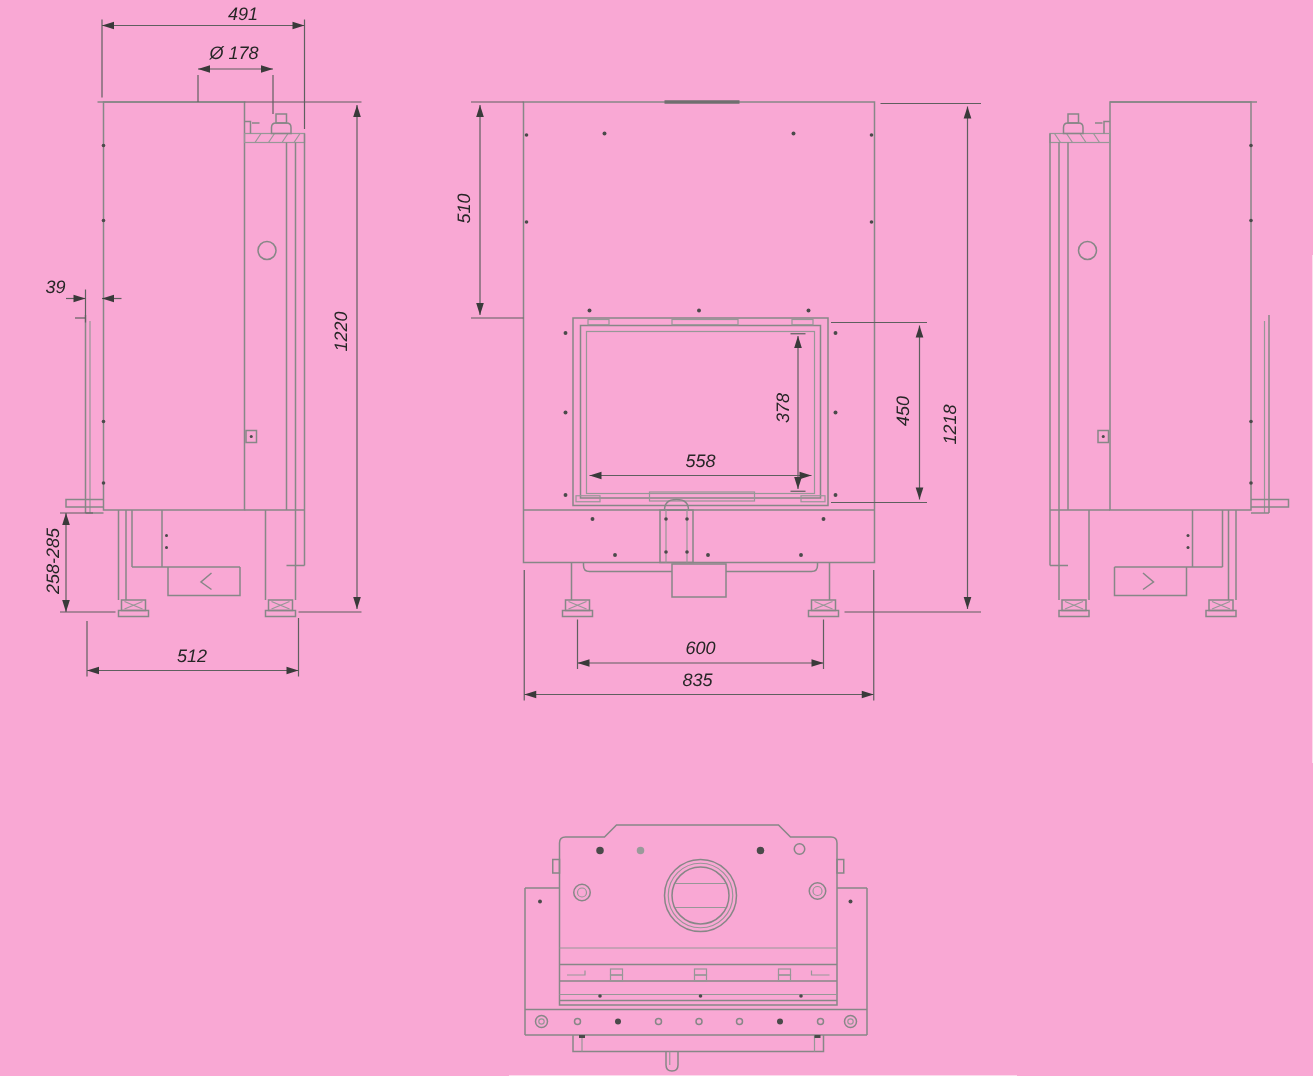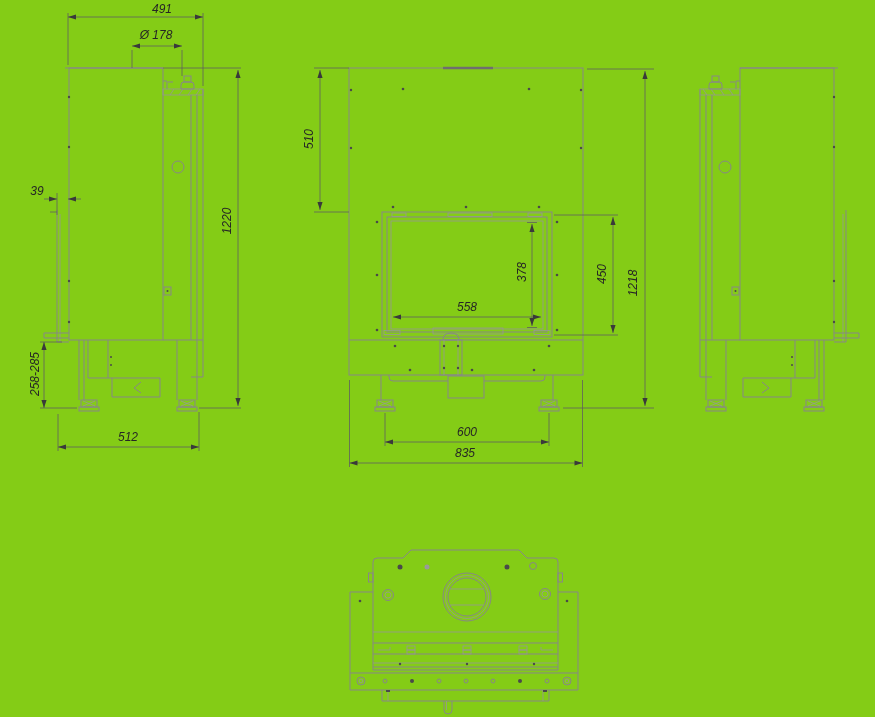--- a/index.html
+++ b/index.html
@@ -1,16 +1,16 @@
 <!DOCTYPE html>
 <html><head>
 <meta charset="utf-8">
 <style>
   html,body{margin:0;padding:0;background:#ffffff;}
-  .stage{position:relative;width:875px;height:717px;background:#84cc16;overflow:hidden;
+  .stage{position:relative;width:875px;height:717px;background:#f9a8d4;overflow:hidden;
          font-family:"Liberation Sans",sans-serif;}
   
   .o{fill:none;stroke:#878787;stroke-width:1;}
   .o2{fill:none;stroke:#979797;stroke-width:.8;}
   .thick{stroke:#6f6f6f;stroke-width:2.4;}
   .f{fill:#4a4a4a;stroke:none;}
   .fg{fill:#9a9a9a;stroke:none;}
   
   .d{fill:none;stroke:#5f5f5f;stroke-width:.8;}
   .dt{font:italic 12px "Liberation Sans",sans-serif;fill:#262626;text-anchor:middle;}

